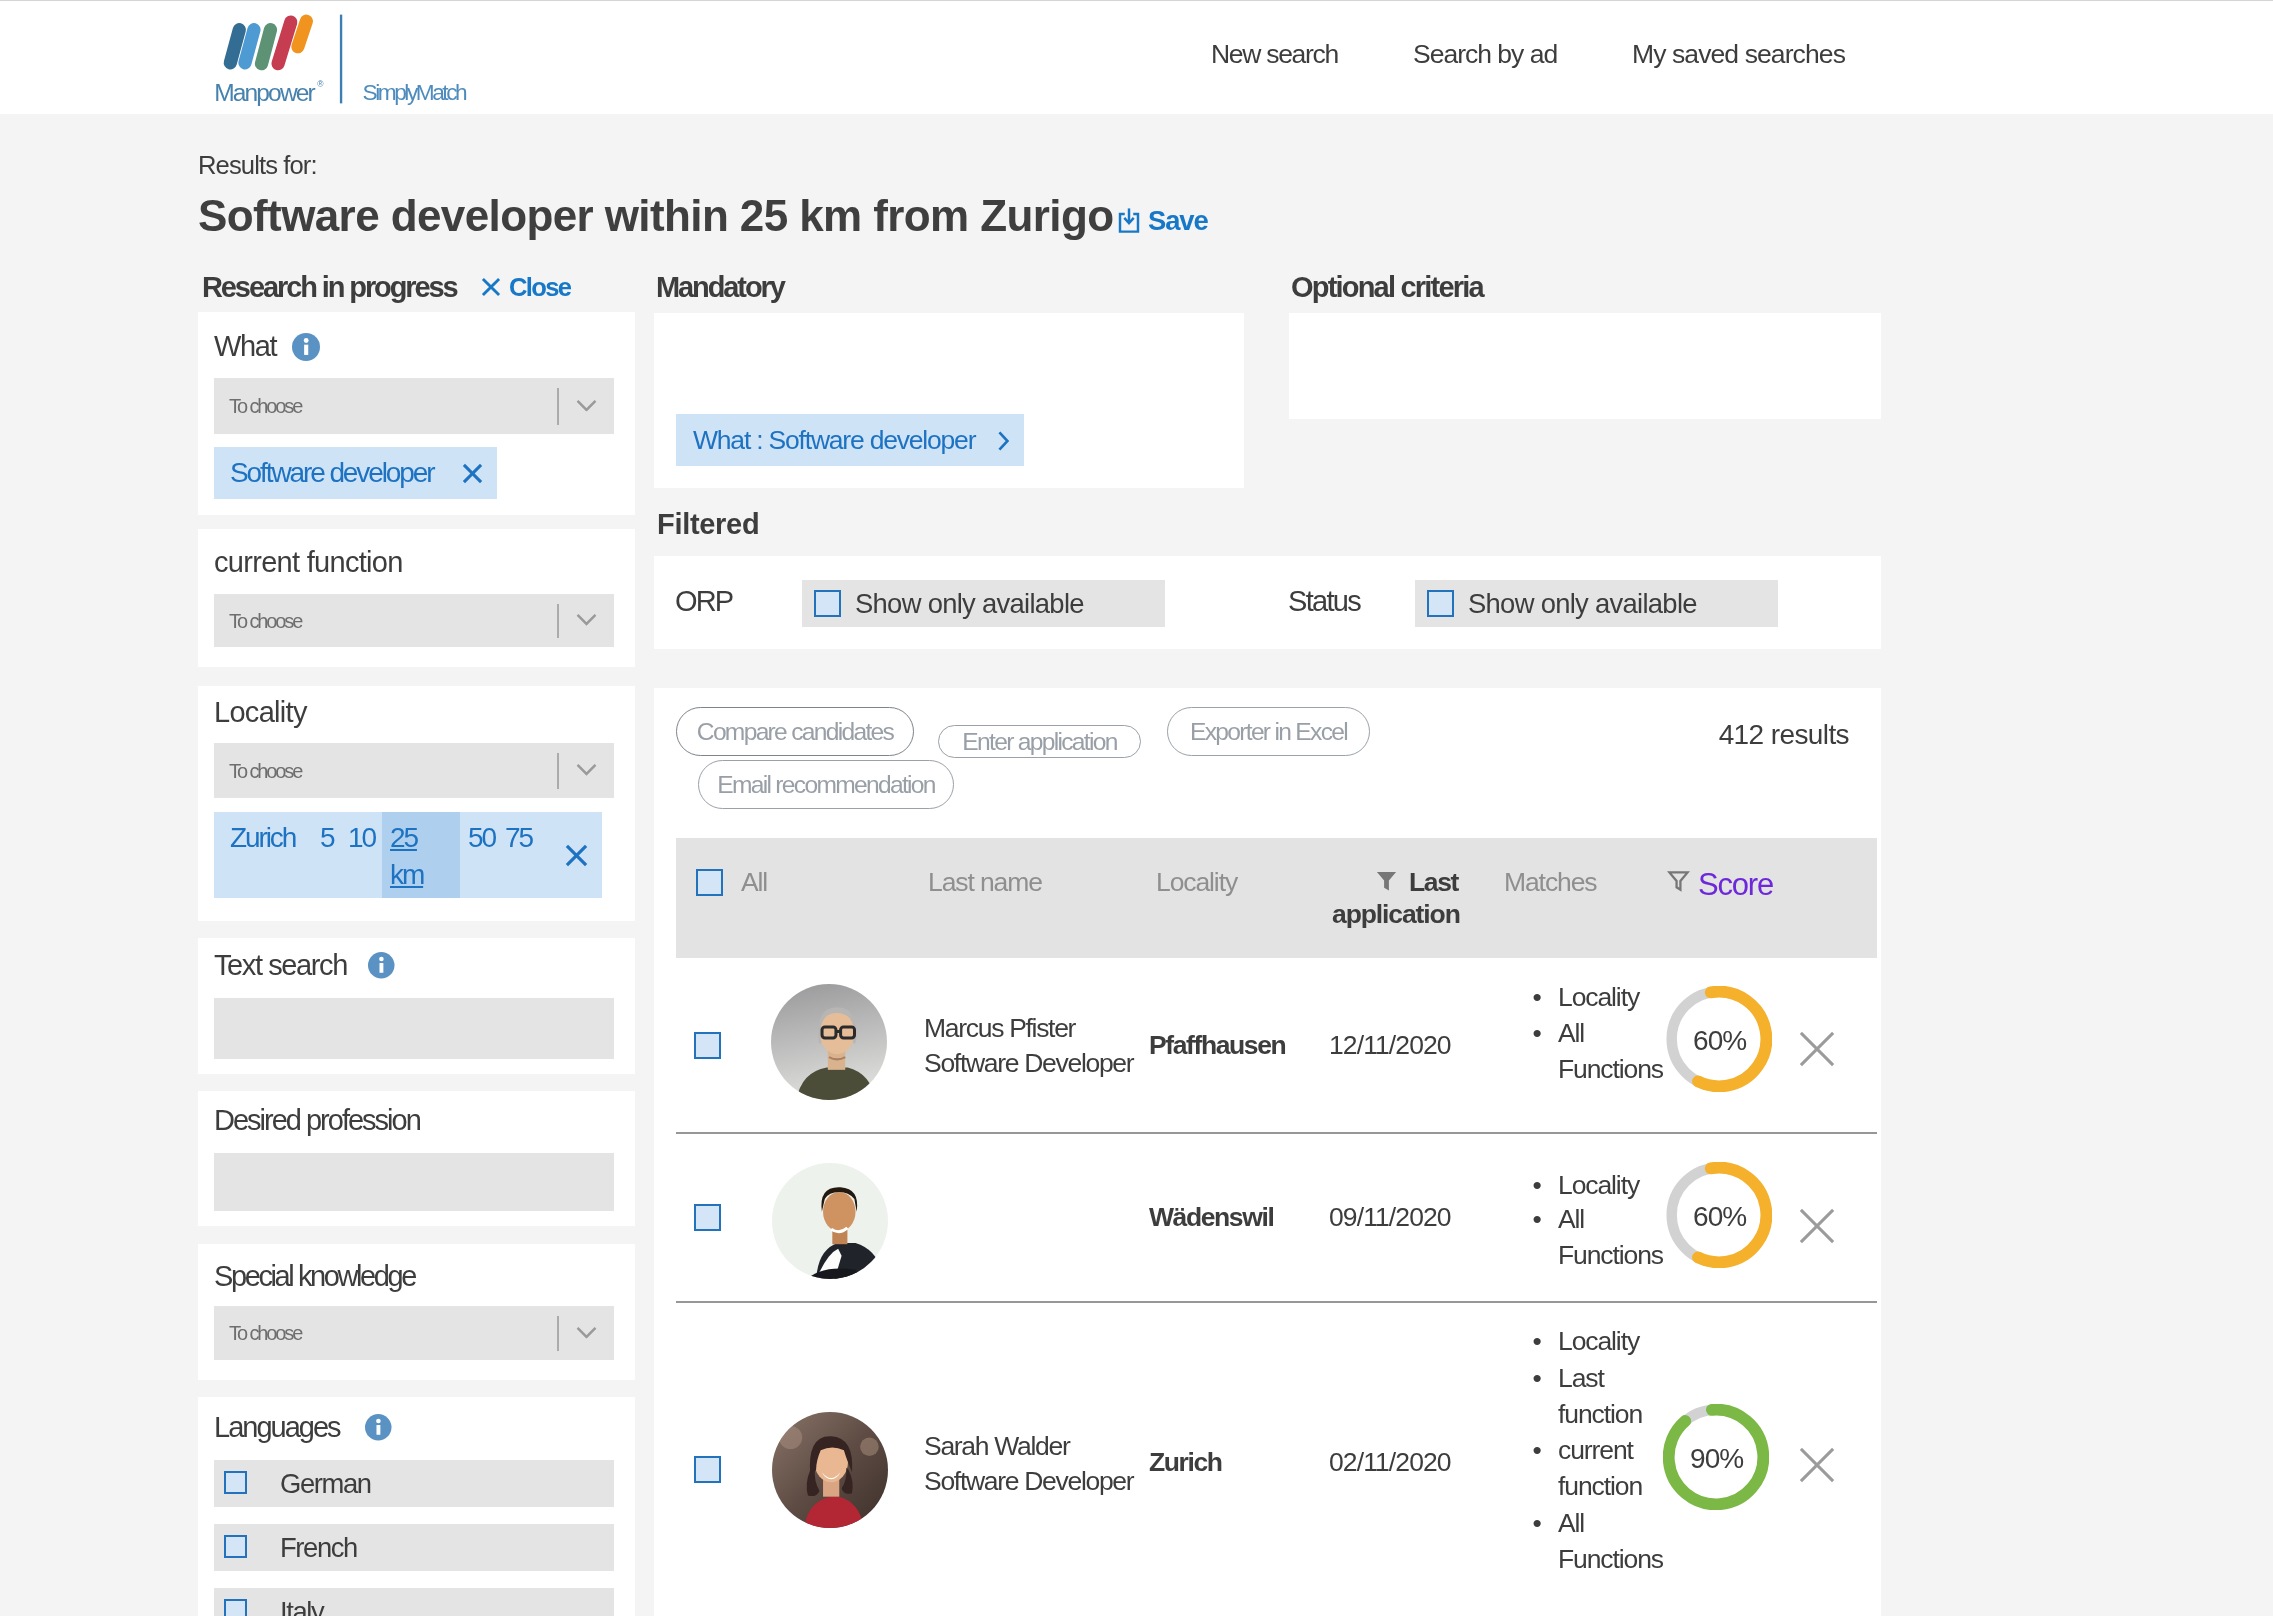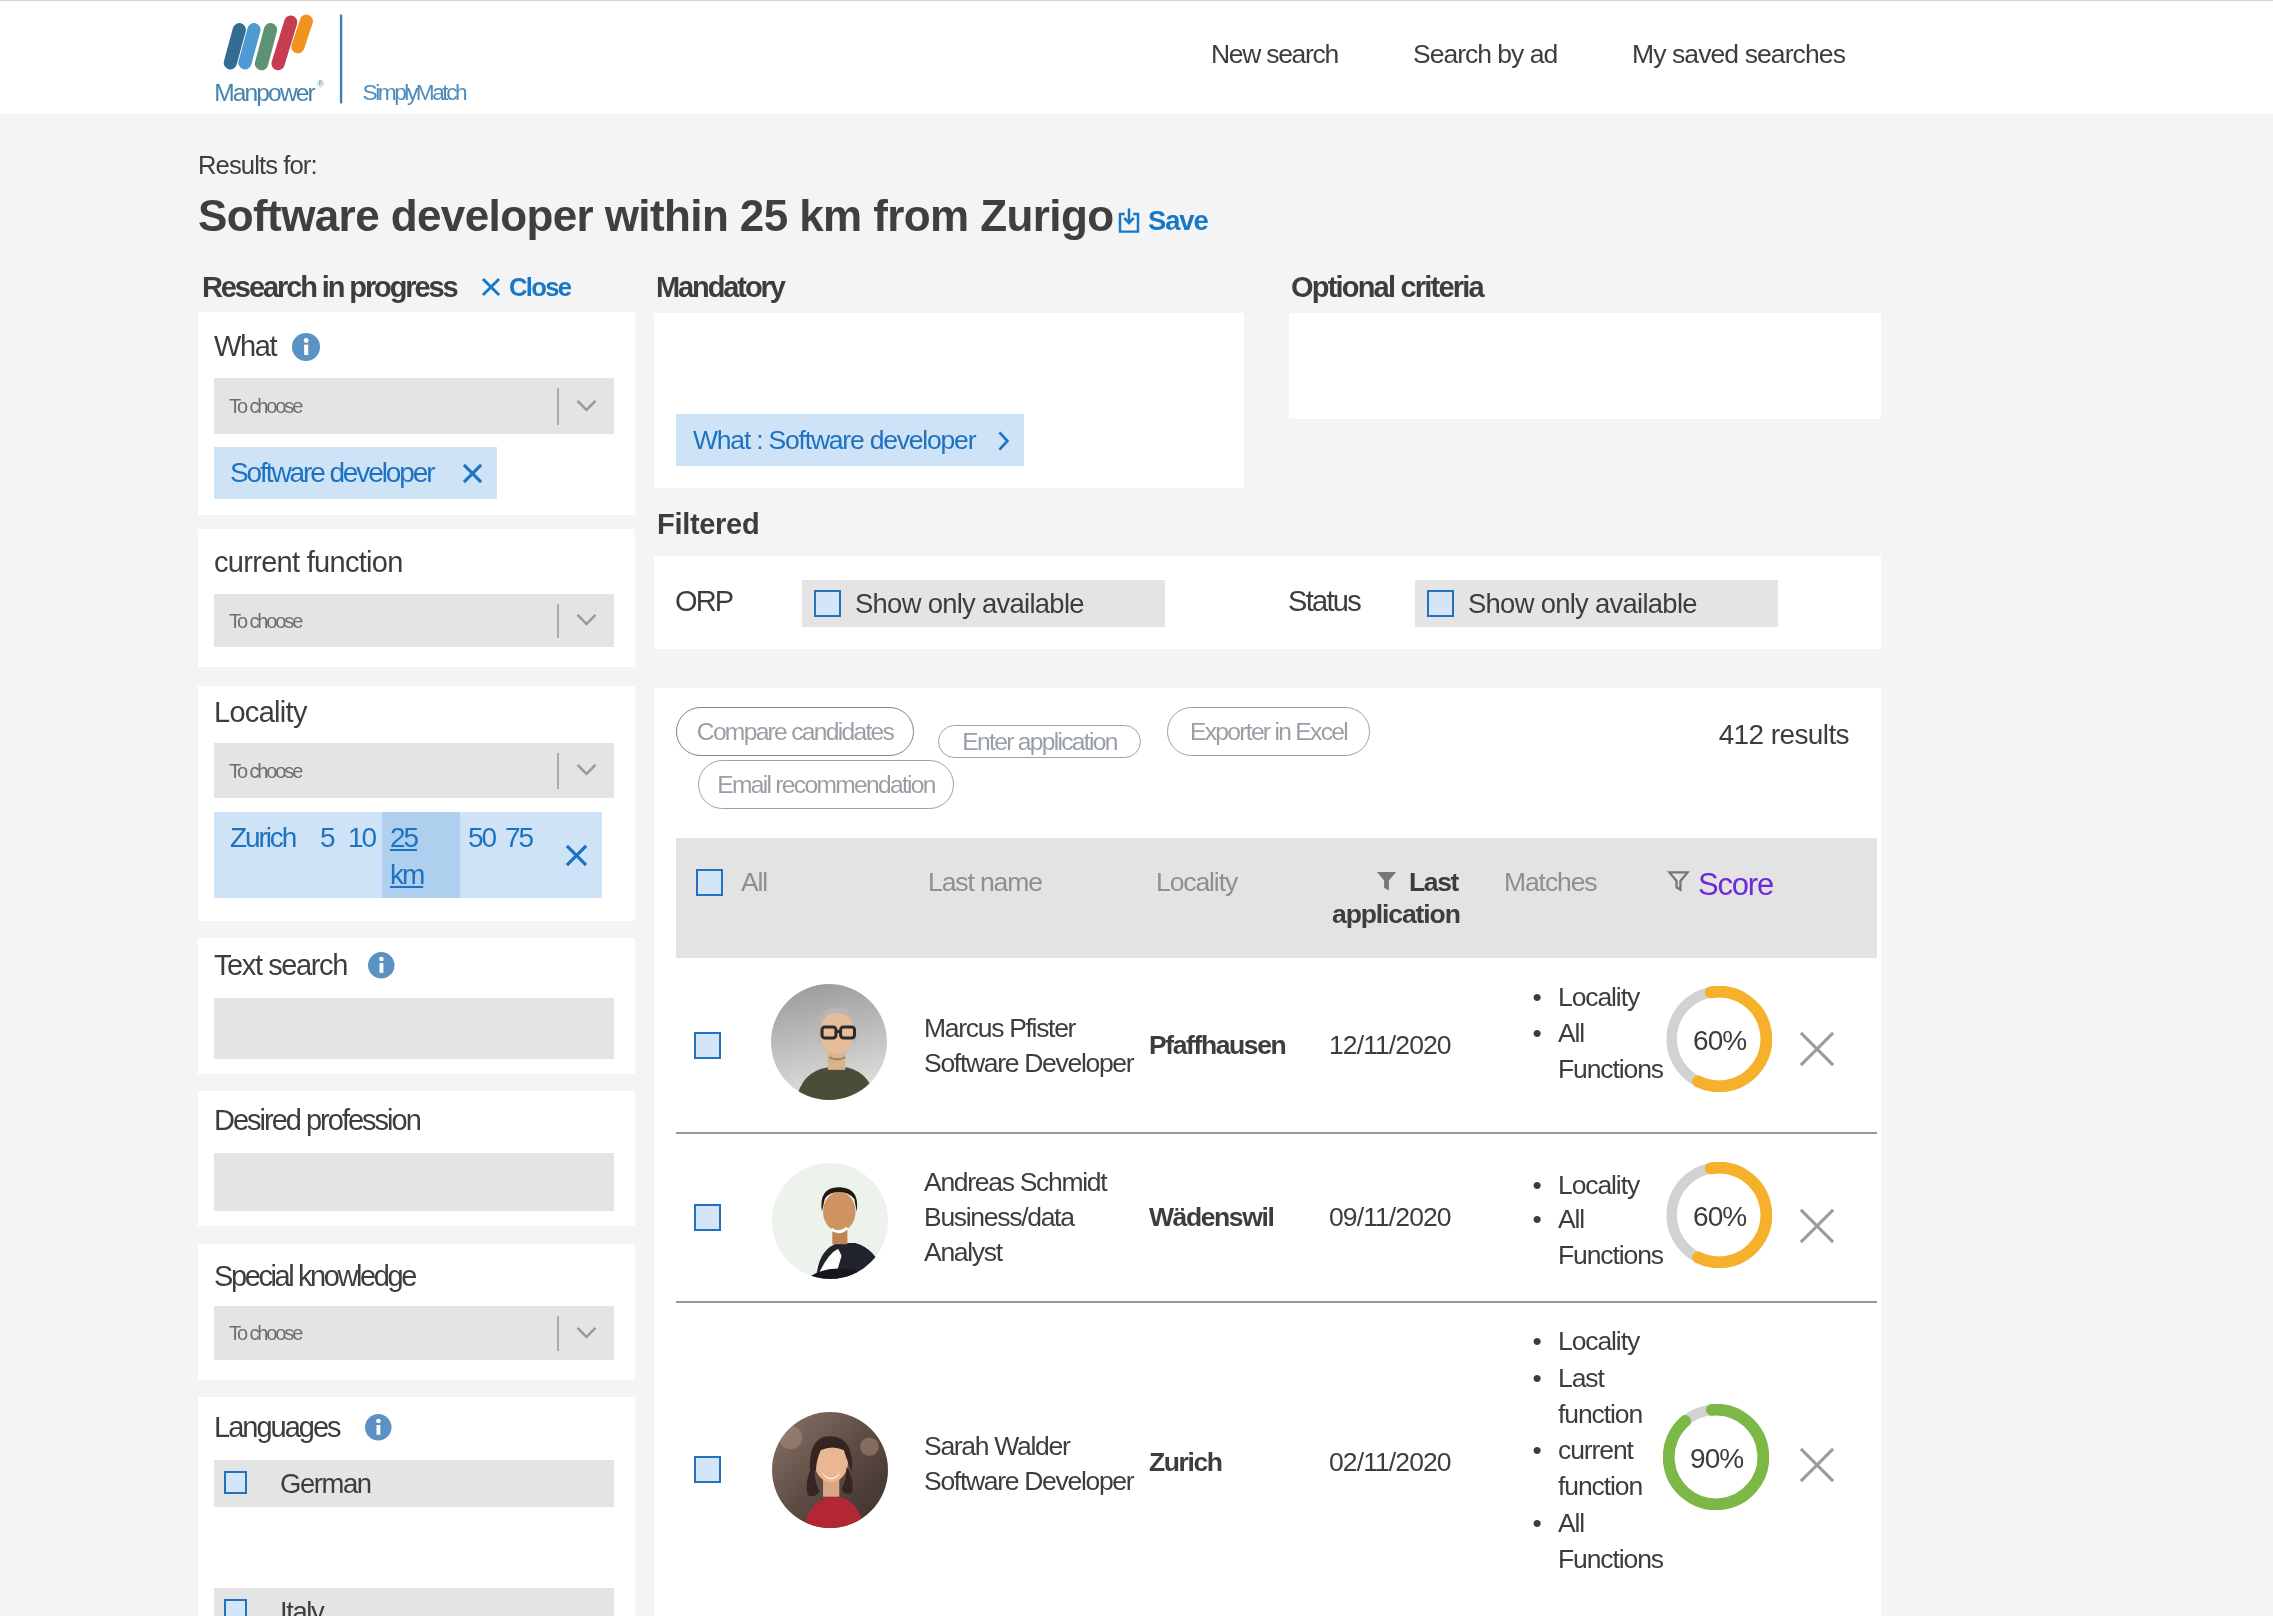--- a/index.html
+++ b/index.html
@@ -180,20 +180,24 @@
       <svg width="26.5" height="26.5" viewBox="0 0 30 30">
           <circle cx="15" cy="15" r="15" fill="#5b92c4"></circle>
           <rect x="13" y="12.5" width="4.4" height="11" fill="#fff"></rect>
           <circle cx="15.2" cy="8" r="2.6" fill="#fff"></circle>
         </svg>
     </div>
     <div class="lrow" style="top:63px;">
         <span class="cbx"></span>
         <span class="lb">German</span>
       </div>
+    <div class="lrow" style="top:127px;">
+        <span class="cbx"></span>
+        <span class="lb">French</span>
+      </div>
     <div class="lrow" style="top:191px;">
         <span class="cbx"></span>
         <span class="lb">Italy</span>
       </div>
   </div>
 
   <div class="card" style="left:654px;top:313px;width:590px;height:175px;">
     <div class="tag" style="left:22px;top:101px;width:348px;height:52px;font-size:26.5px;letter-spacing:-1.3px;">
       <span class="chiptx">What : Software developer</span>
       <svg style="position:absolute;right:15px;top:17px;" width="11.4" height="20" viewBox="0 0 12 21">
@@ -291,21 +295,20 @@
         <rect width="100" height="100" fill="#edf2ed"></rect>
         <path d="M38 100 Q40 74 57 69 L72 69 Q92 75 97 100 Z" fill="#20242a"></path>
         <path d="M38 100 Q48 78 57 74 L60 80 54 100 Z" fill="#fdfdfb"></path>
         <path d="M30 100 Q44 88 72 92 L78 100 Z" fill="#16181d"></path>
         <rect x="52" y="54" width="13" height="16" fill="#c08354"></rect>
         <ellipse cx="58" cy="42" rx="14" ry="17" fill="#cf9261"></ellipse>
         <path d="M43 42 Q40 20 59 21 Q76 22 73 42 L71 31 Q66 25 58 25 Q49 25 45.5 31 Z" fill="#24190f"></path>
         <path d="M51 57 Q58 62 65 56" stroke="#fff" stroke-width="2.6" fill="none"></path>
       </svg>
     </div>
-    <div class="nametxt" style="left:270px;top:477px;">Andreas Schmidt<br>Business/data<br>Analyst</div>
     <div class="boldloc" style="left:495px;top:514px;">Wädenswil</div>
     <div class="datetxt" style="left:675px;top:514px;">09/11/2020</div>
     <div class="bl" style="left:904px;top:479px;"><span class="dot">•</span>Locality</div>
     <div class="bl" style="left:904px;top:513px;"><span class="dot">•</span>All<br>Functions</div>
     <div class="abs" style="left:1012px;top:474px;">
       <svg width="106" height="106" viewBox="0 0 112 112">
         <circle cx="56" cy="56" r="50" fill="none" stroke="#d2d2d2" stroke-width="11"></circle>
         <circle cx="56" cy="56" r="50" fill="none" stroke="#f5b02c" stroke-width="12.5" stroke-linecap="round" stroke-dasharray="188.5 125.7" transform="rotate(-100 56 56)"></circle>
       </svg>
     </div>

